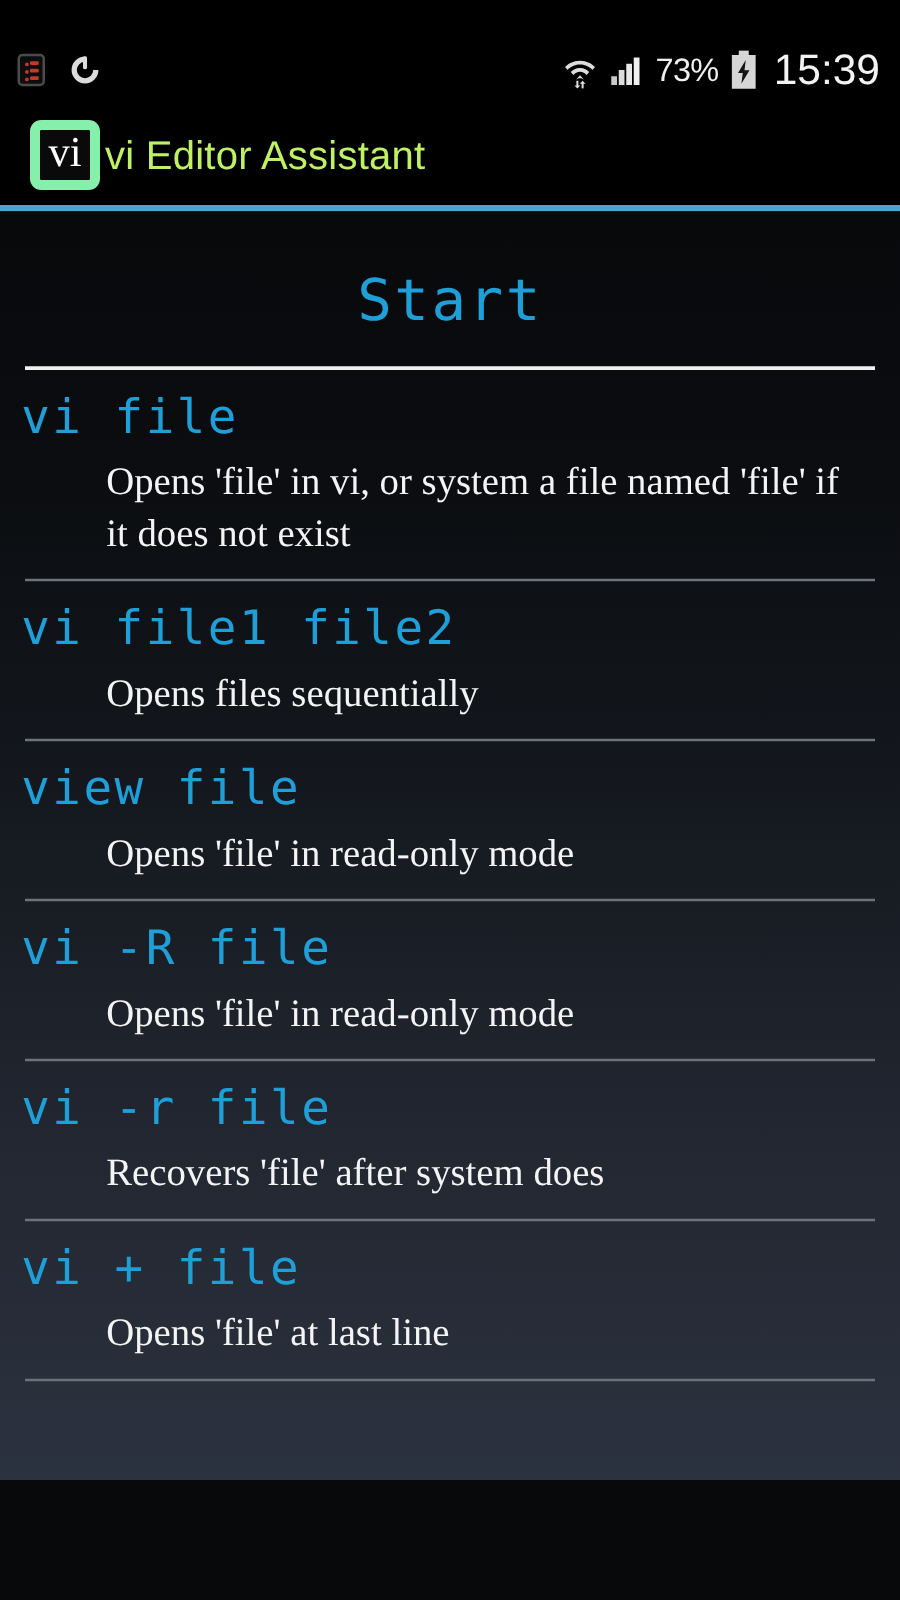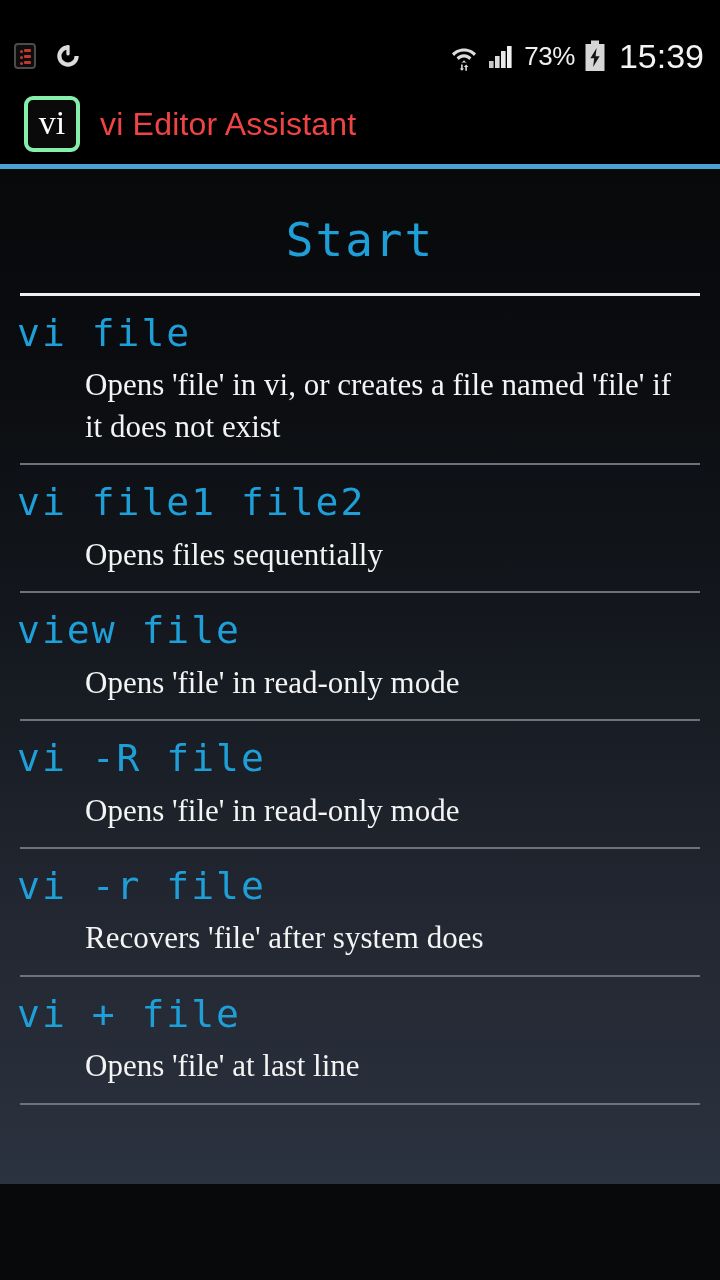--- a/index.html
+++ b/index.html
@@ -66,33 +66,33 @@
   #app-bar {
     height:80px;
     background:#000000;
     display:flex; align-items:center;
     padding-left:24px;
   }
   #app-icon {
     width:56px; height:56px;
     border-radius:9px;
     background:#0a0a0a;
-    border:4px solid #86efac;
+    border:8px solid #86efac;
     display:flex; align-items:center; justify-content:center;
     flex:0 0 auto;
   }
   #app-icon span {
     font-family:"Liberation Serif", serif;
     color:#ffffff; font-size:34px; line-height:1;
     letter-spacing:0px;
     transform:translateY(-1px);
   }
   #app-title {
-    margin-left:20px;
-    color:#ef4444;
+    margin-left:4px;
+    color:#bef264;
     font-size:32px;
     font-weight:400;
     letter-spacing:0.2px;
   }
   #accent-rule { height:5px; background:#4ba3d3; width:100%; }
 
   
   #content {
     position:relative;
     height:1015px;
@@ -191,21 +191,21 @@
   <div id="accent-rule"></div>
 
   <div id="content">
 
     <div id="page-title">Start</div>
     <div id="top-rule"></div>
 
     <div id="entry-list">
         <div class="entry">
           <div class="cmd">vi file</div>
-          <div class="desc">Opens 'file' in vi, or creates a file named 'file' if it does not exist</div>
+          <div class="desc">Opens 'file' in vi, or system a file named 'file' if it does not exist</div>
           <div class="entry-rule"></div>
         </div>
         <div class="entry">
           <div class="cmd">vi file1 file2</div>
           <div class="desc">Opens files sequentially</div>
           <div class="entry-rule"></div>
         </div>
         <div class="entry">
           <div class="cmd">view file</div>
           <div class="desc">Opens 'file' in read-only mode</div>

